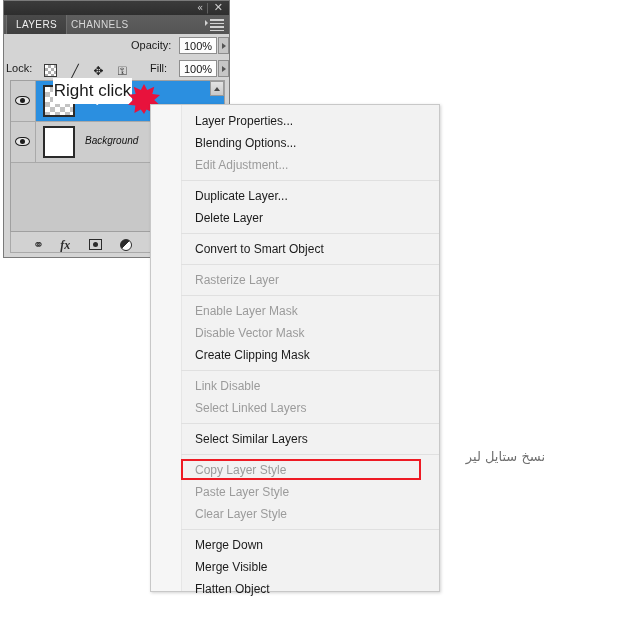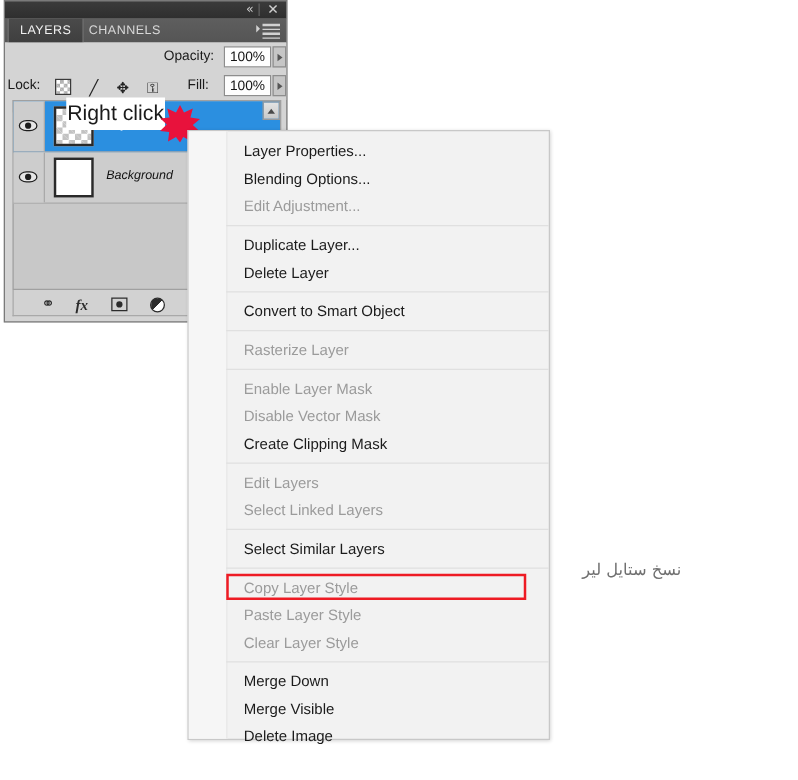--- a/index.html
+++ b/index.html
@@ -369,29 +369,29 @@
       <div class="menu-item">Delete Layer</div>
       <div class="menu-sep"></div>
       <div class="menu-item">Convert to Smart Object</div>
       <div class="menu-sep"></div>
       <div class="menu-item disabled">Rasterize Layer</div>
       <div class="menu-sep"></div>
       <div class="menu-item disabled">Enable Layer Mask</div>
       <div class="menu-item disabled">Disable Vector Mask</div>
       <div class="menu-item">Create Clipping Mask</div>
       <div class="menu-sep"></div>
-      <div class="menu-item disabled">Edit Layers</div>
+      <div class="menu-item disabled">Link Disable</div>
       <div class="menu-item disabled">Select Linked Layers</div>
       <div class="menu-sep"></div>
       <div class="menu-item">Select Similar Layers</div>
       <div class="menu-sep"></div>
       <div class="menu-item disabled">Copy Layer Style</div>
       <div class="menu-item disabled">Paste Layer Style</div>
       <div class="menu-item disabled">Clear Layer Style</div>
       <div class="menu-sep"></div>
       <div class="menu-item">Merge Down</div>
       <div class="menu-item">Merge Visible</div>
-      <div class="menu-item">Delete Image</div>
+      <div class="menu-item">Flatten Object</div>
     </div>
   <div id="copy-style-highlight" style="top: 354px; border-color: rgb(238, 27, 36);"></div>
 </div>
 
 <div id="persian-caption">نسخ ستایل لیر</div>
 
 </body></html>

